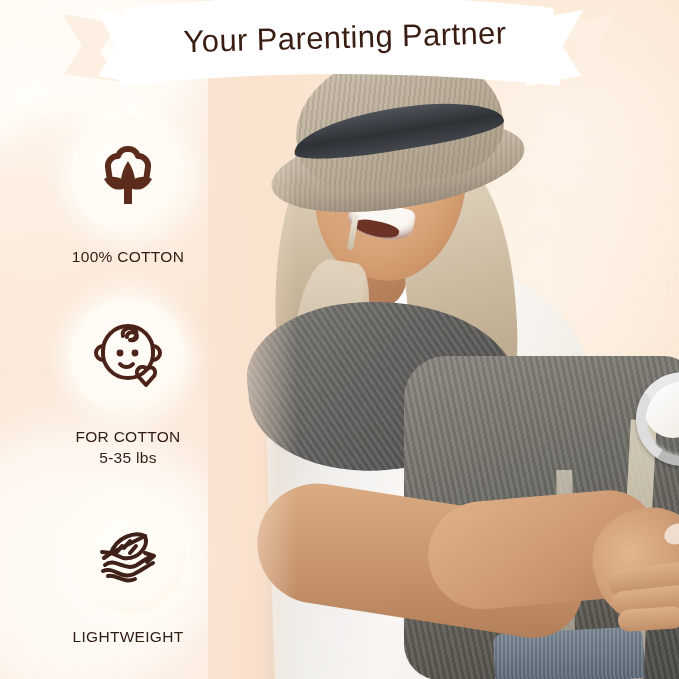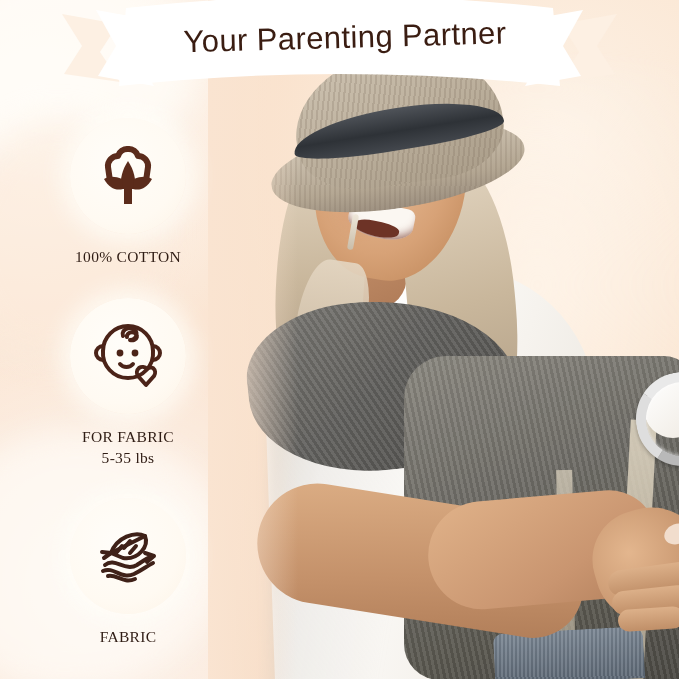--- a/index.html
+++ b/index.html
@@ -256,21 +256,20 @@
     transform: rotate(-1.6deg) translate(6px, -18px);
     white-space: nowrap;
   }
 
   
   .feature {
     position: absolute;
     left: 34px;
     width: 188px;
     text-align: center;
-    font-family: Liberation Serif, serif;
   }
   .f-cotton { top: 118px; }
   .f-babies { top: 298px; }
   .f-light  { top: 498px; }
 
   .badge-circle {
     width: 116px; height: 116px;
     margin: 0 auto;
     border-radius: 50%;
     background: radial-gradient(circle at 42% 38%, #fffdf9 0%, #fffaf2 62%, #fdf3e6 100%);
@@ -390,21 +389,21 @@
           <path d="M63 25 a7 7 0 0 1 0 14"></path>
           <path d="M33 15 a7 6 0 1 1 7 4 a5 4 0 1 0 -3 -3"></path>
           <path d="M30 43 a8 7 0 0 0 13 0"></path>
           <path d="M57 48 a6 6 0 0 0 -8 -1 a6 6 0 0 0 -1 8 l8 9 l8 -9 a6 6 0 0 0 -1 -8 a6 6 0 0 0 -6 1 Z"></path>
         </g>
         <circle cx="30" cy="32" r="3.4" fill="#4b2318"></circle>
         <circle cx="45" cy="32" r="3.4" fill="#4b2318"></circle>
       </svg>
     </div>
     <div class="badge-label">
-      <span>FOR FABRIC</span>
+      <span>FOR COTTON</span>
       <span class="l2">5-35 lbs</span>
     </div>
   </div>
 
   <div class="feature f-light">
     <div class="badge-circle">
       <svg width="78" height="64" viewBox="0 0 78 64">
         <g fill="none" stroke="#3f2118" stroke-width="4" stroke-linecap="round" stroke-linejoin="round">
 
           <path d="M22 29 C28 13 46 7 56 12 C60 22 50 36 34 34 Z"></path>
@@ -420,17 +419,17 @@
           <path d="M16 41 C26 33 36 48 48 41 C54 37 58 34 64 32"></path>
           <path d="M56 29 l9 3 l-7 6"></path>
 
           <path d="M14 47 C25 42 32 56 45 50 C53 46 58 42 64 39"></path>
 
           <path d="M19 52 C28 50 34 60 46 55"></path>
         </g>
       </svg>
     </div>
     <div class="badge-label">
-      <span class="l2">FABRIC</span>
+      <span>LIGHTWEIGHT</span>
     </div>
   </div>
 
 </div>
 
 </body></html>

